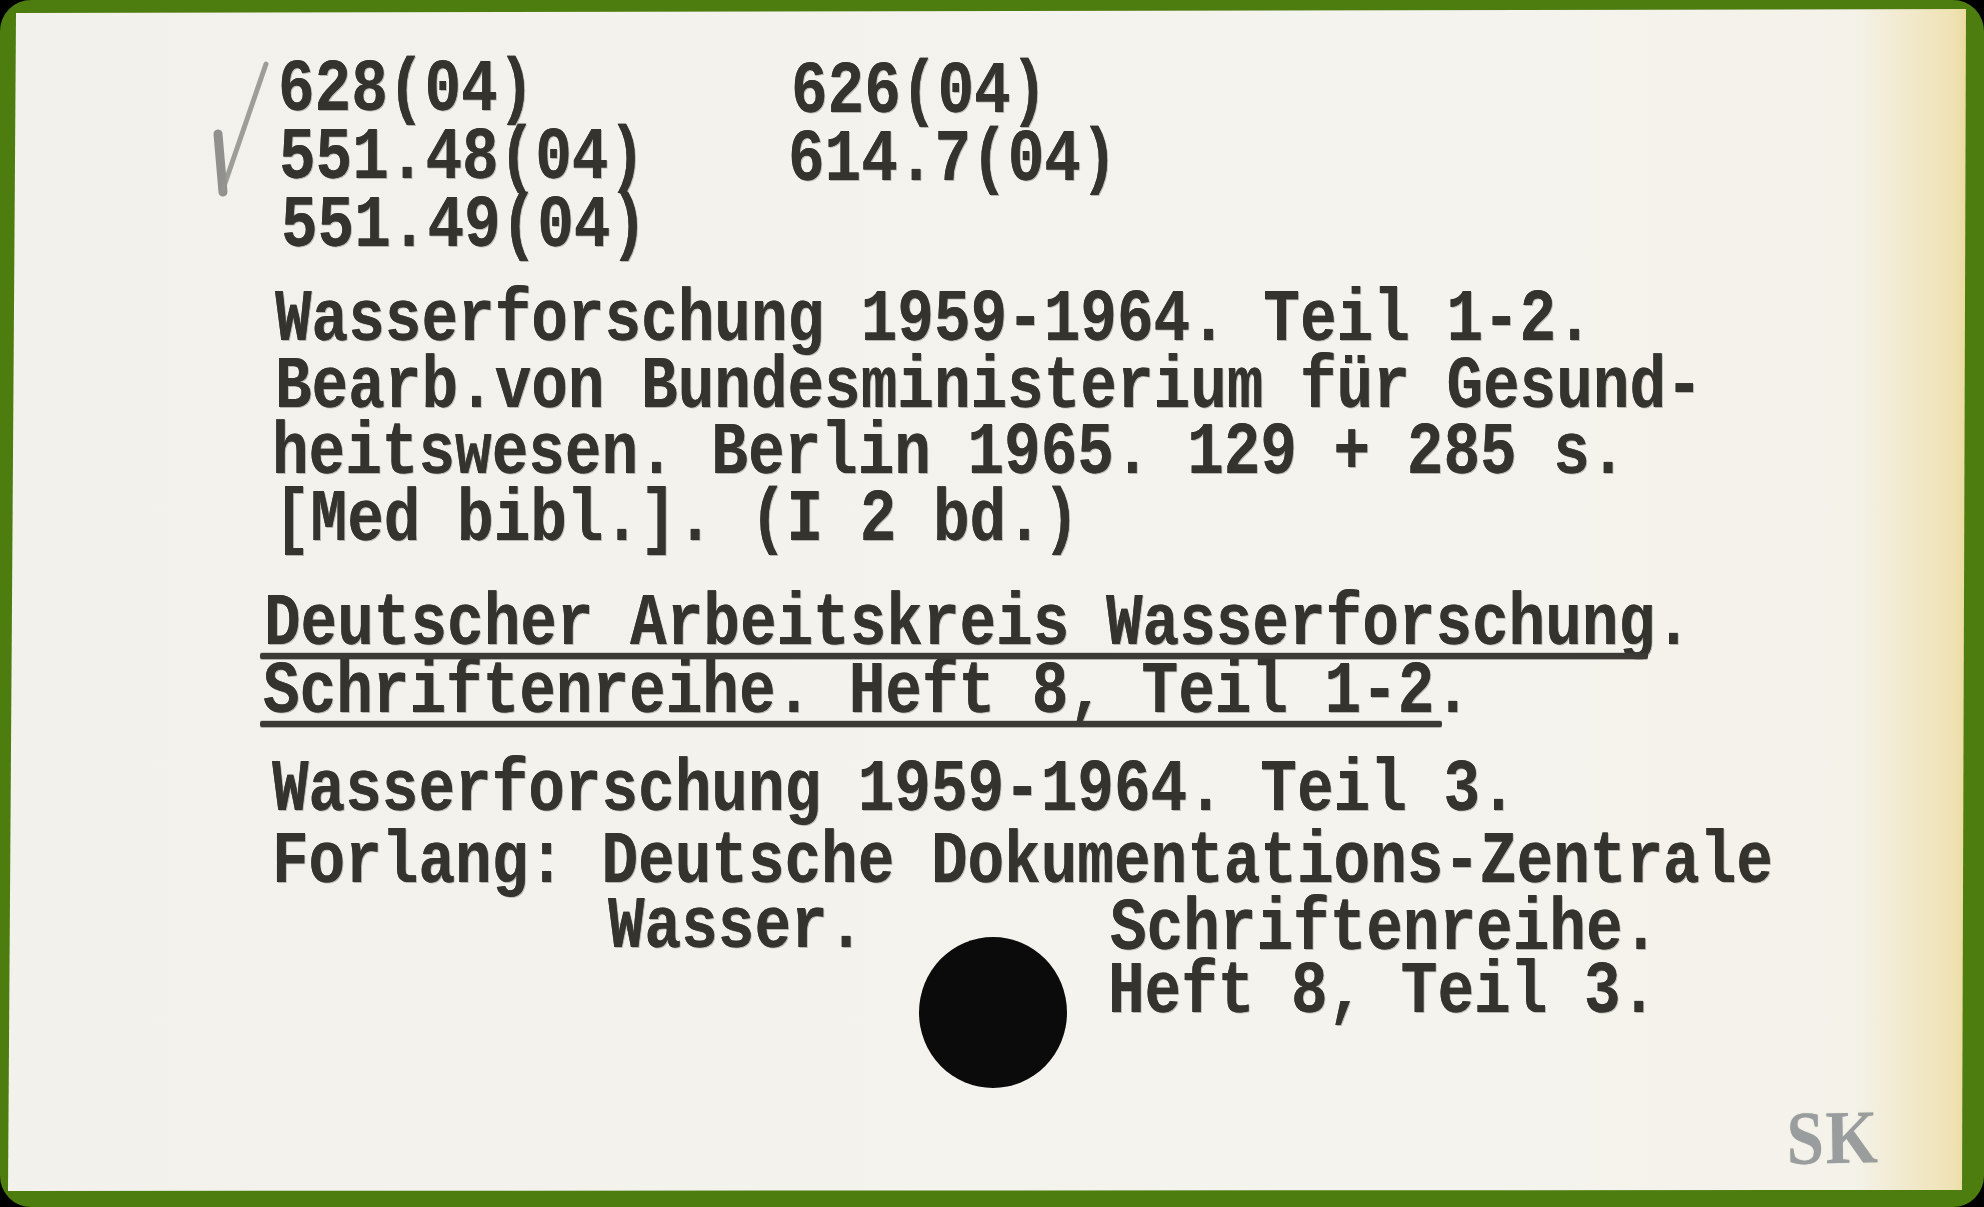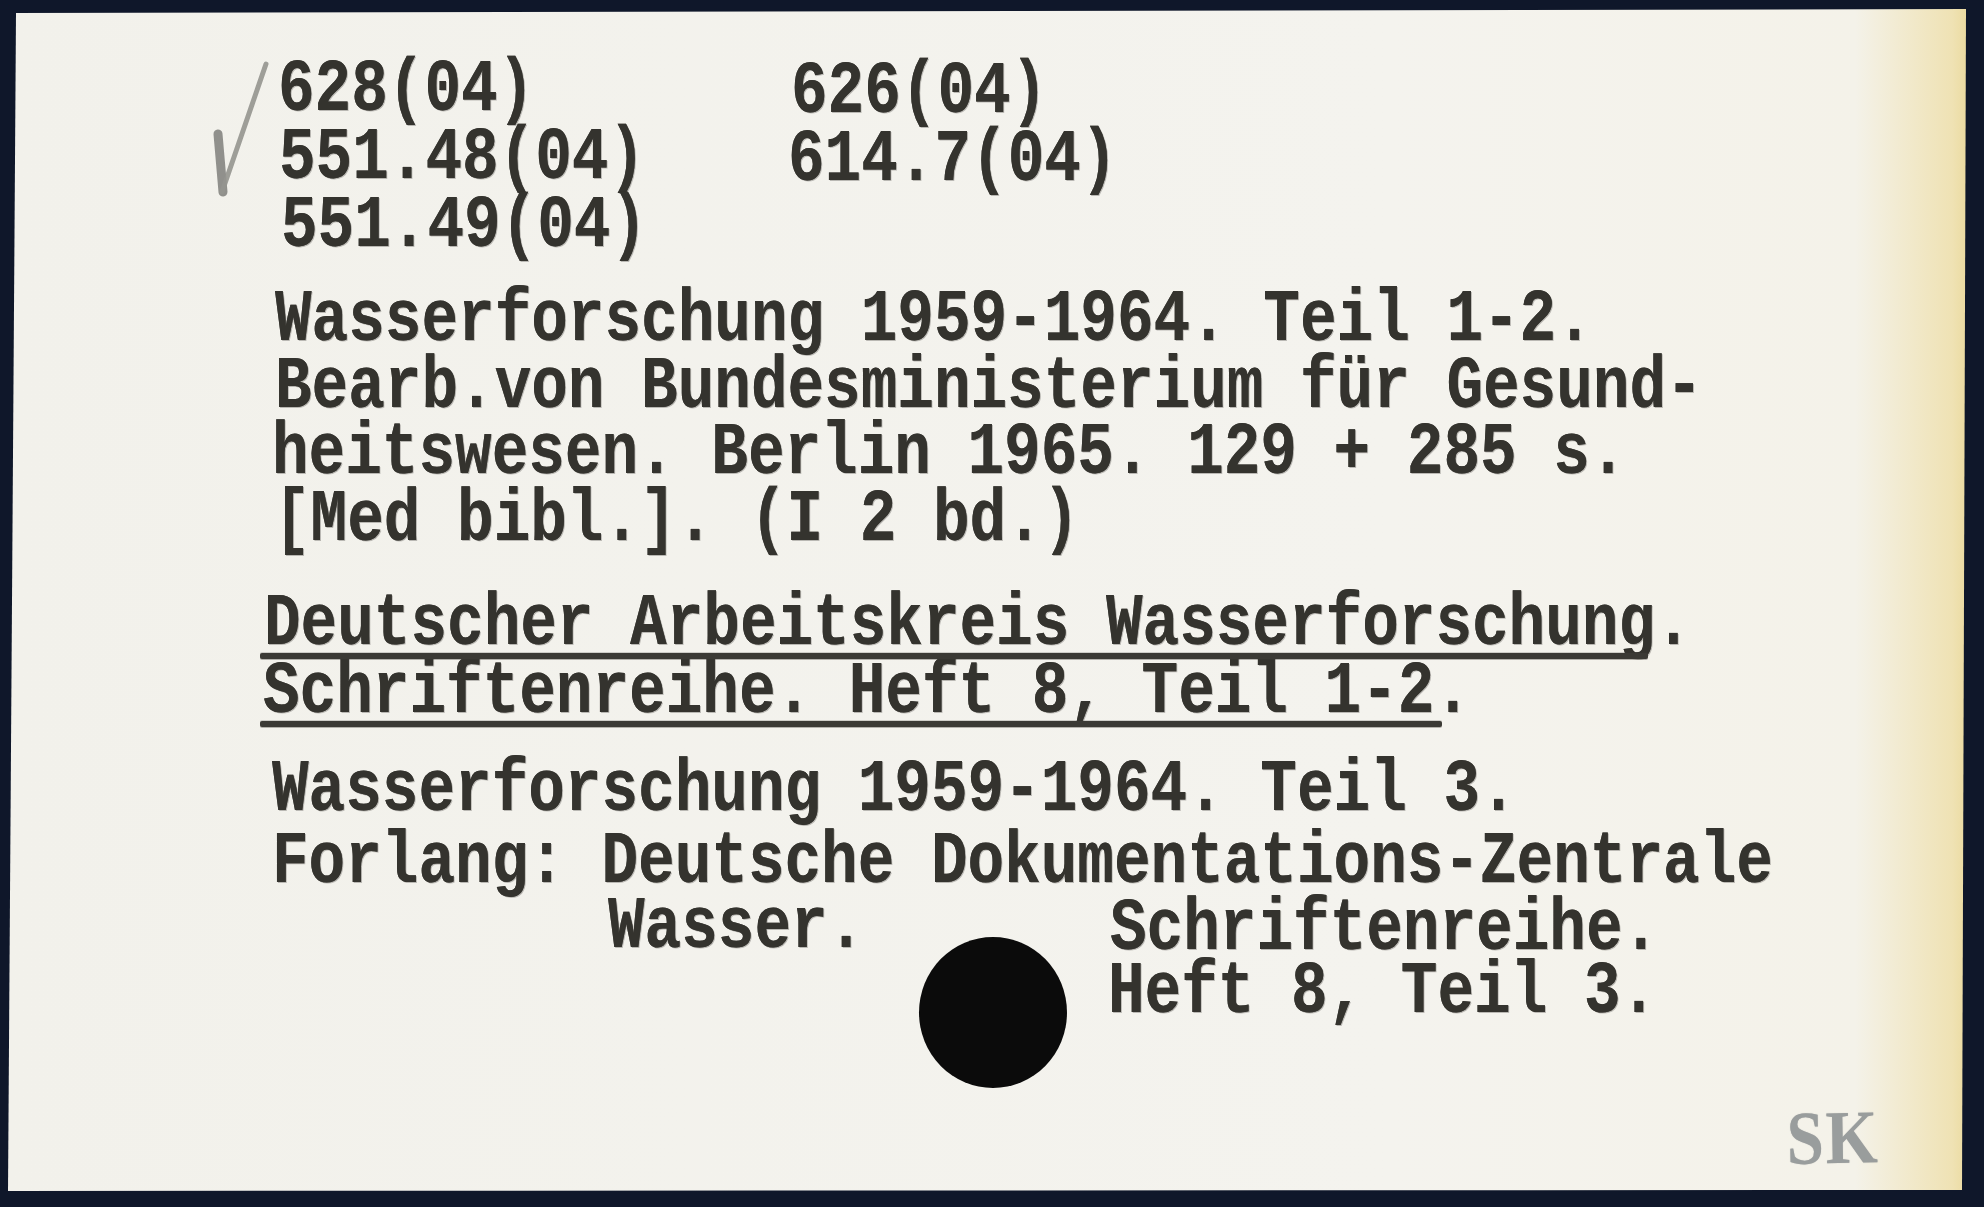--- a/index.html
+++ b/index.html
@@ -1,21 +1,22 @@
 <!DOCTYPE html>
 <html><head>
 <meta charset="utf-8">
 <style>
   html,body{margin:0;padding:0;background:#000;}
   .scene{
     position:relative;
     width:1984px;height:1207px;
-    background:#0f172a;
+    background:#4d7c0f;
     overflow:hidden;
     font-family:"Liberation Mono", monospace;
+    border-radius:31px;
   }
   .card{
     position:absolute;inset:0;
     clip-path:polygon(16px 13px, 1966px 9px, 1962px 1190px, 8px 1191px);
     background:linear-gradient(to right,
       #f2f1eb 0%, #f4f3ee 70%, #f4f2e9 93.5%,
       #efe2b4 98.4%, #e9d694 99.6%);
   }
   .tw{
     position:absolute;

